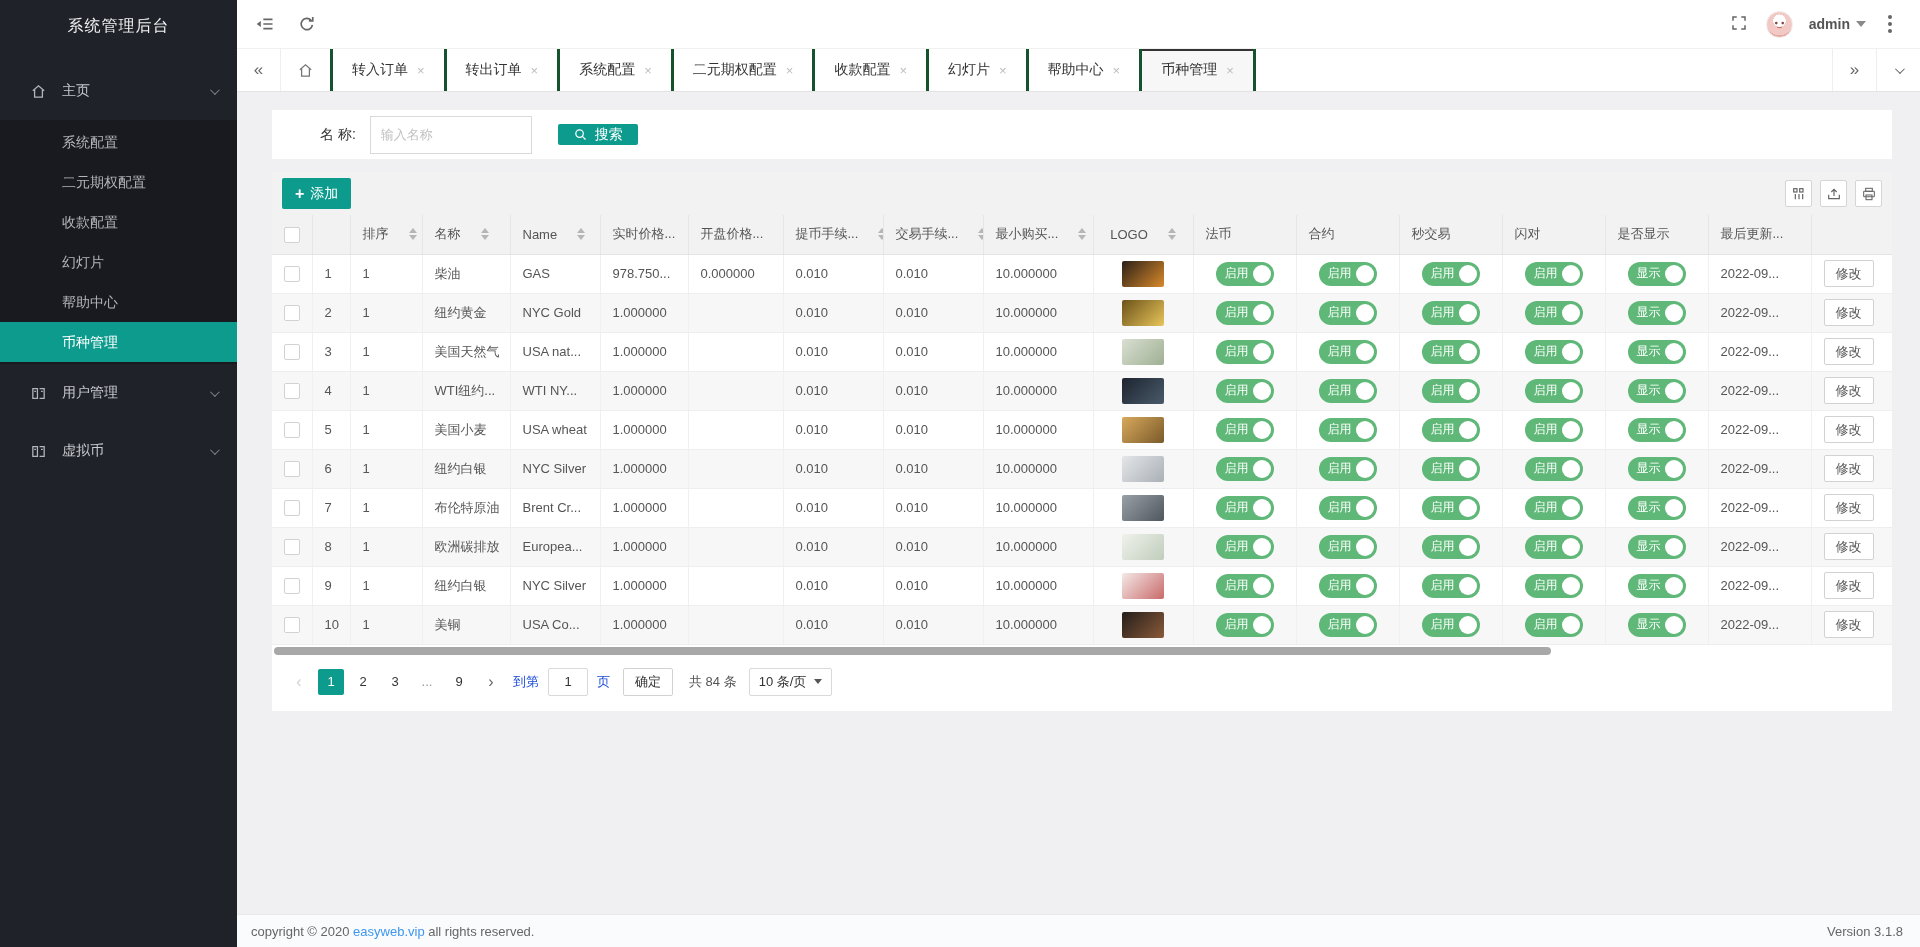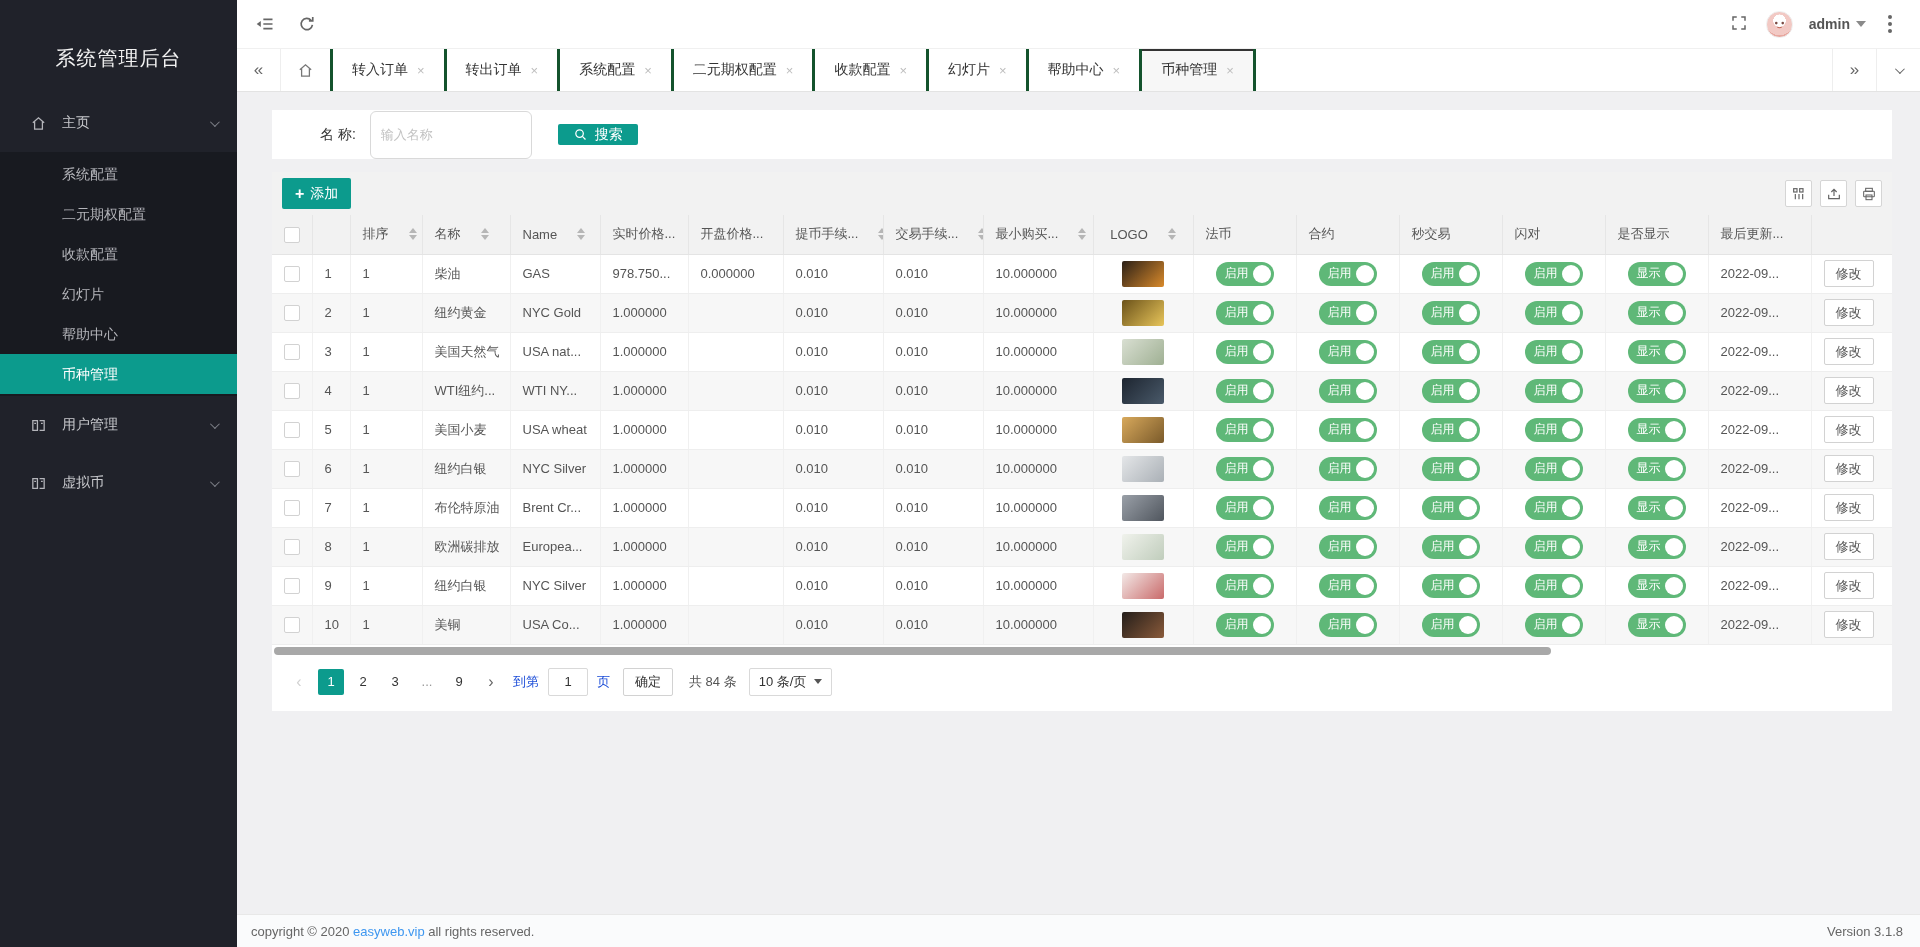--- a/index.html
+++ b/index.html
@@ -1,21 +1,21 @@
 <!DOCTYPE html>
 <html><head>
 <meta charset="utf-8">
 <style>
   * { margin:0; padding:0; box-sizing:border-box; }
   html,body { width:1920px; height:947px; overflow:hidden; }
   body { font-family:"Liberation Sans","DejaVu Sans",sans-serif; font-size:14px; color:#555; background:#f0f0f2; display:flex; }
 
   
   .sidebar { width:237px; height:947px; background:#20222a; flex:none; display:flex; flex-direction:column; }
-  .side-title { height:52px; line-height:52px; text-align:center; color:#f2f2f2; font-size:20px; letter-spacing:1px;margin-top:32px; }
+  .side-title { height:52px; line-height:52px; text-align:center; color:#f2f2f2; font-size:16px; letter-spacing:1px; }
   .side-nav { margin-top:10px; }
   .side-item { height:58px; display:flex; align-items:center; padding:0 20px 0 30px; color:#c8c9cd; cursor:pointer; font-size:14px; }
   .side-item .ic { width:17px; height:17px; margin-right:15px; flex:none; display:inline-flex; }
   .side-item .lbl { flex:1; }
   .chev { width:7px; height:7px; border-right:1.4px solid #7e8088; border-bottom:1.4px solid #7e8088; display:inline-block; }
   .chev.down { transform:rotate(45deg) translateY(-2px); }
   .chev.up { transform:rotate(-135deg) translateY(-2px); }
   .side-sub { background:#181a20; padding:2px 0; }
   .side-sub-item { height:40px; line-height:40px; padding-left:62px; color:#b4b5ba; font-size:14px; cursor:pointer; }
   .side-sub-item.active { background:#0c9b8d; color:#fff; }
@@ -40,21 +40,21 @@
   .tab.home { padding:0 16px; }
   .tab.active { background:#f7f7f7; }
   .tab.active::before { content:""; position:absolute; top:0; left:0; right:0; height:2px; background:#333; }
   .tab-spacer { flex:1; }
 
   
   .content { flex:1; overflow:hidden; padding:18px 28px 0 35px; }
 
   .search-card { background:#fff; height:49px; display:flex; align-items:center; padding-left:48px; margin-bottom:13px; }
   .search-label { color:#333; margin-right:14px; }
-  .search-input { width:162px; height:48px; border:1px solid #d9d9d9; border-radius:6px; padding:0 10px; font-size:13px; color:#333; outline:none; font-family:inherit; }
+  .search-input { width:162px; height:38px; border:1px solid #d9d9d9; border-radius:0; padding:0 10px; font-size:13px; color:#333; outline:none; font-family:inherit; }
   .search-input::placeholder { color:#c2c2c2; }
   .btn-teal { background:#0c9b8d; color:#fff; border:none; border-radius:2px; height:21px; padding:0 15px; font-size:14px; display:inline-flex; align-items:center; gap:7px; cursor:pointer; margin-left:26px; font-family:inherit; }
 
   .table-card { background:#fff; }
   .tbl-toolbar { height:43px; background:#f2f2f2; display:flex; align-items:center; padding:0 10px; }
   .btn-add { background:#0c9b8d; color:#fff; border:none; border-radius:2px; height:31px; padding:0 13px; font-size:14px; display:inline-flex; align-items:center; gap:6px; cursor:pointer; font-family:inherit; }
   .btn-add .plus { font-size:16px; font-weight:bold; }
   .tbl-tools { margin-left:auto; display:flex; gap:8px; }
   .tool-btn { width:27px; height:27px; background:#fff; border:1px solid #d5d5d5; border-radius:2px; display:inline-flex; align-items:center; justify-content:center; cursor:pointer; }
 

